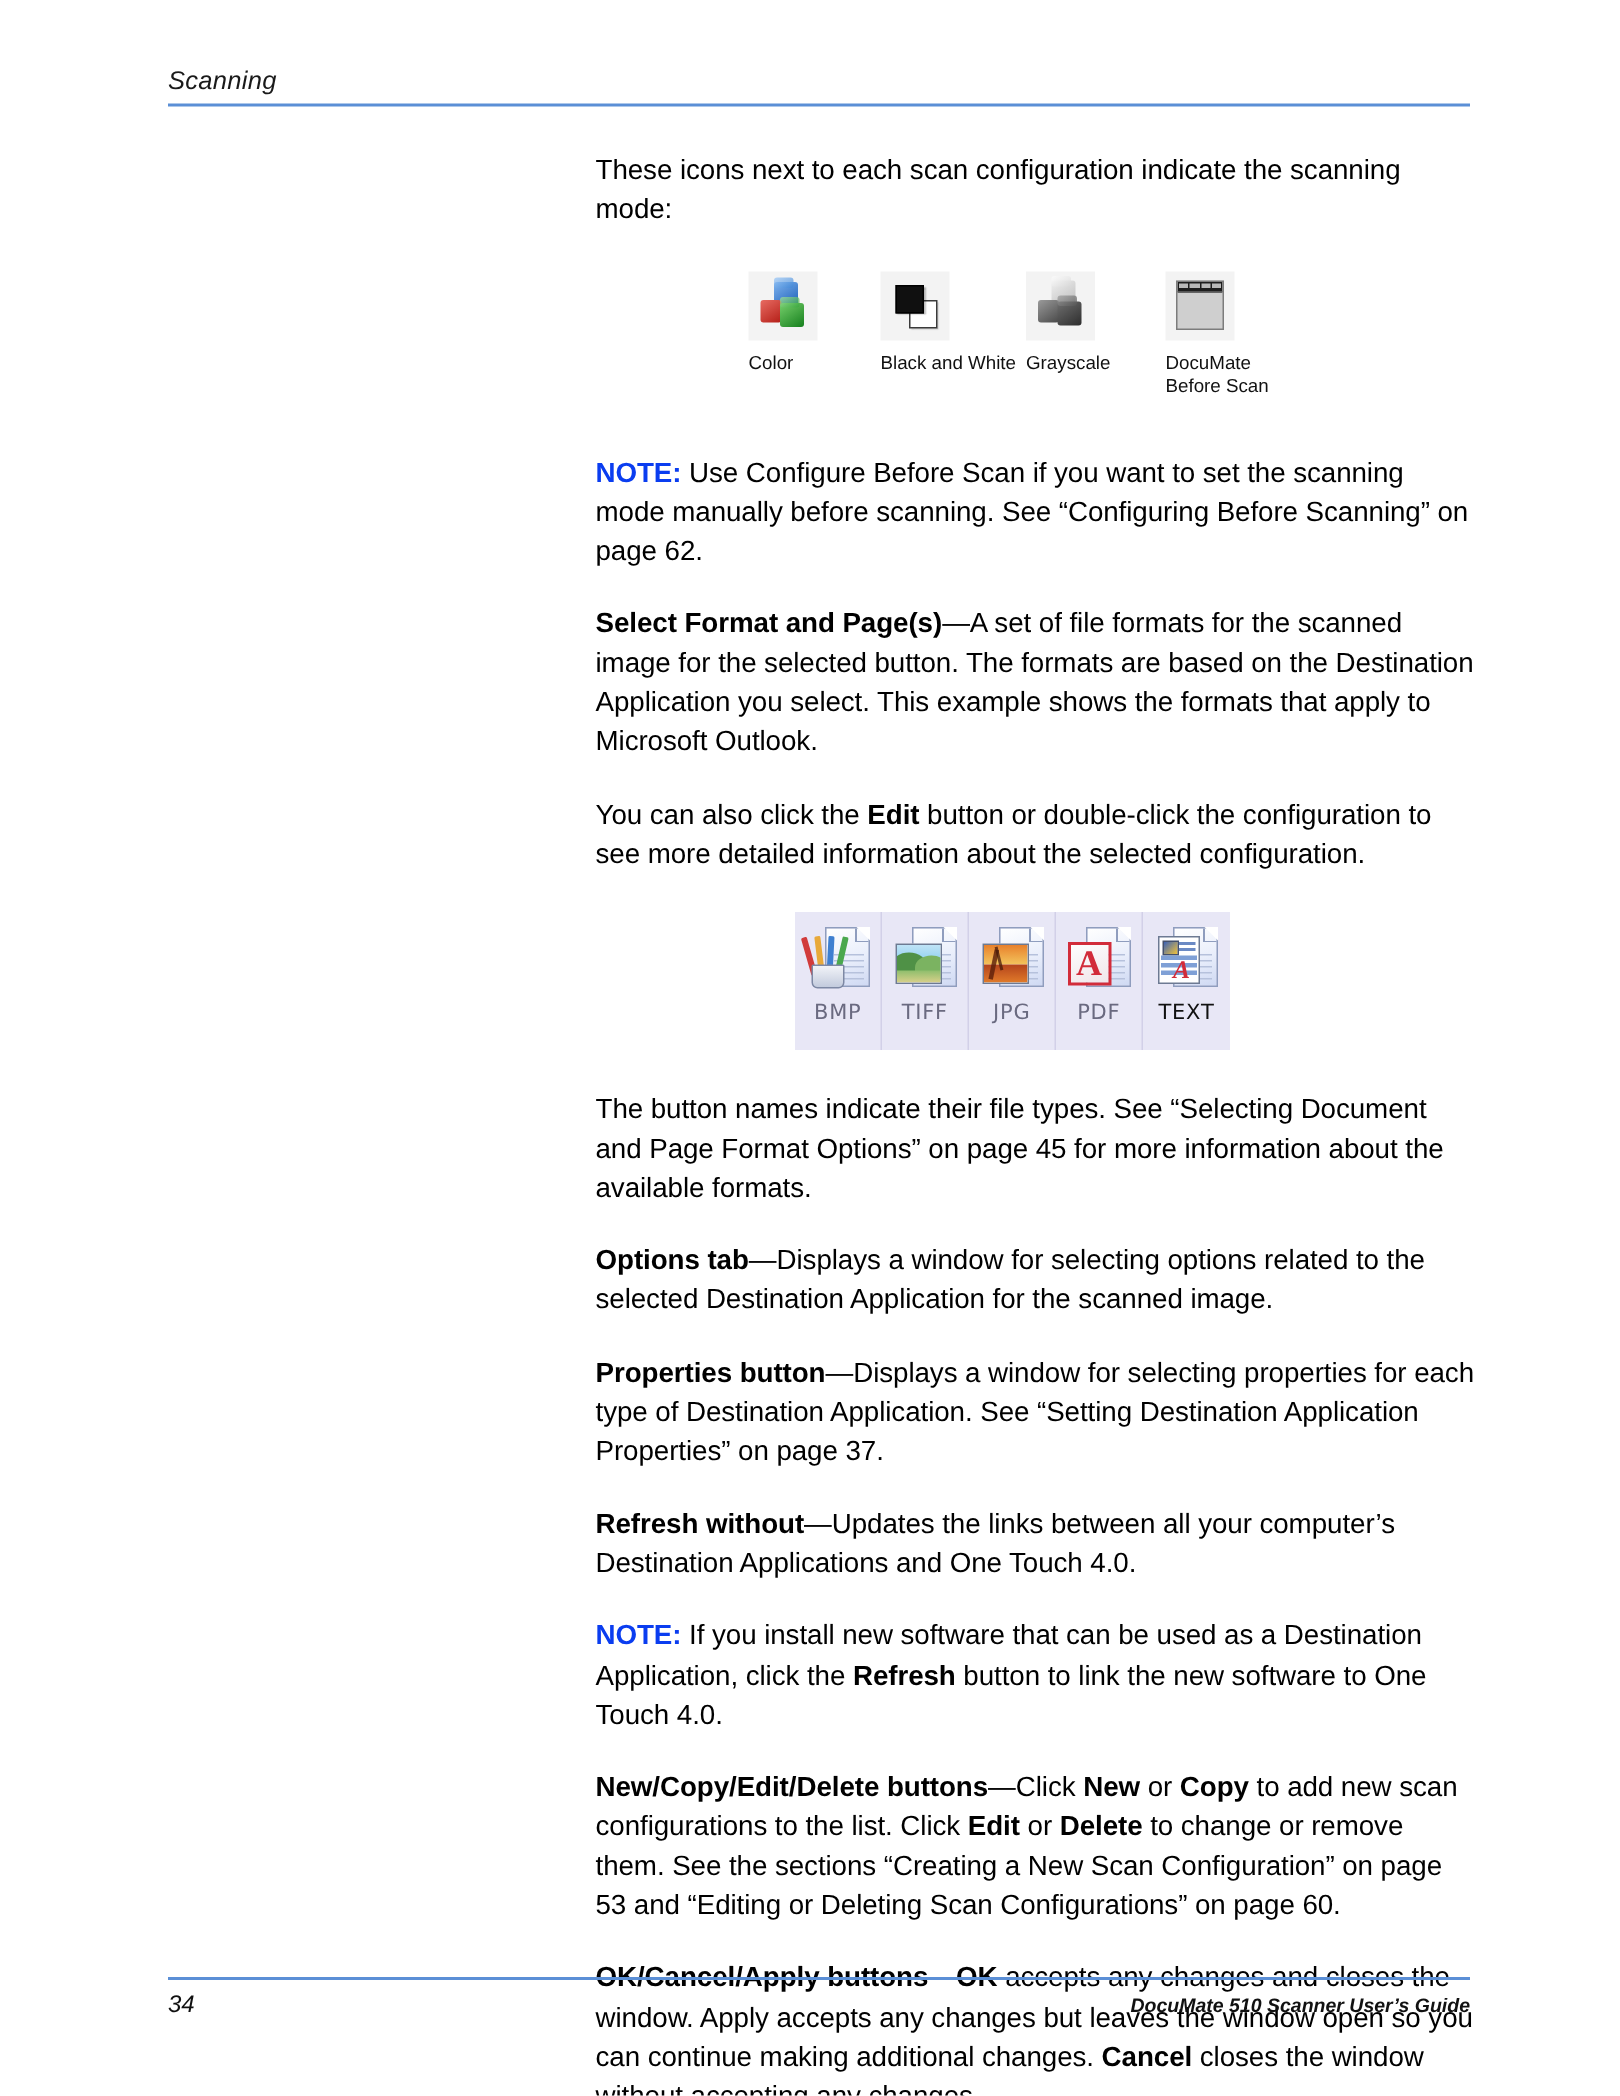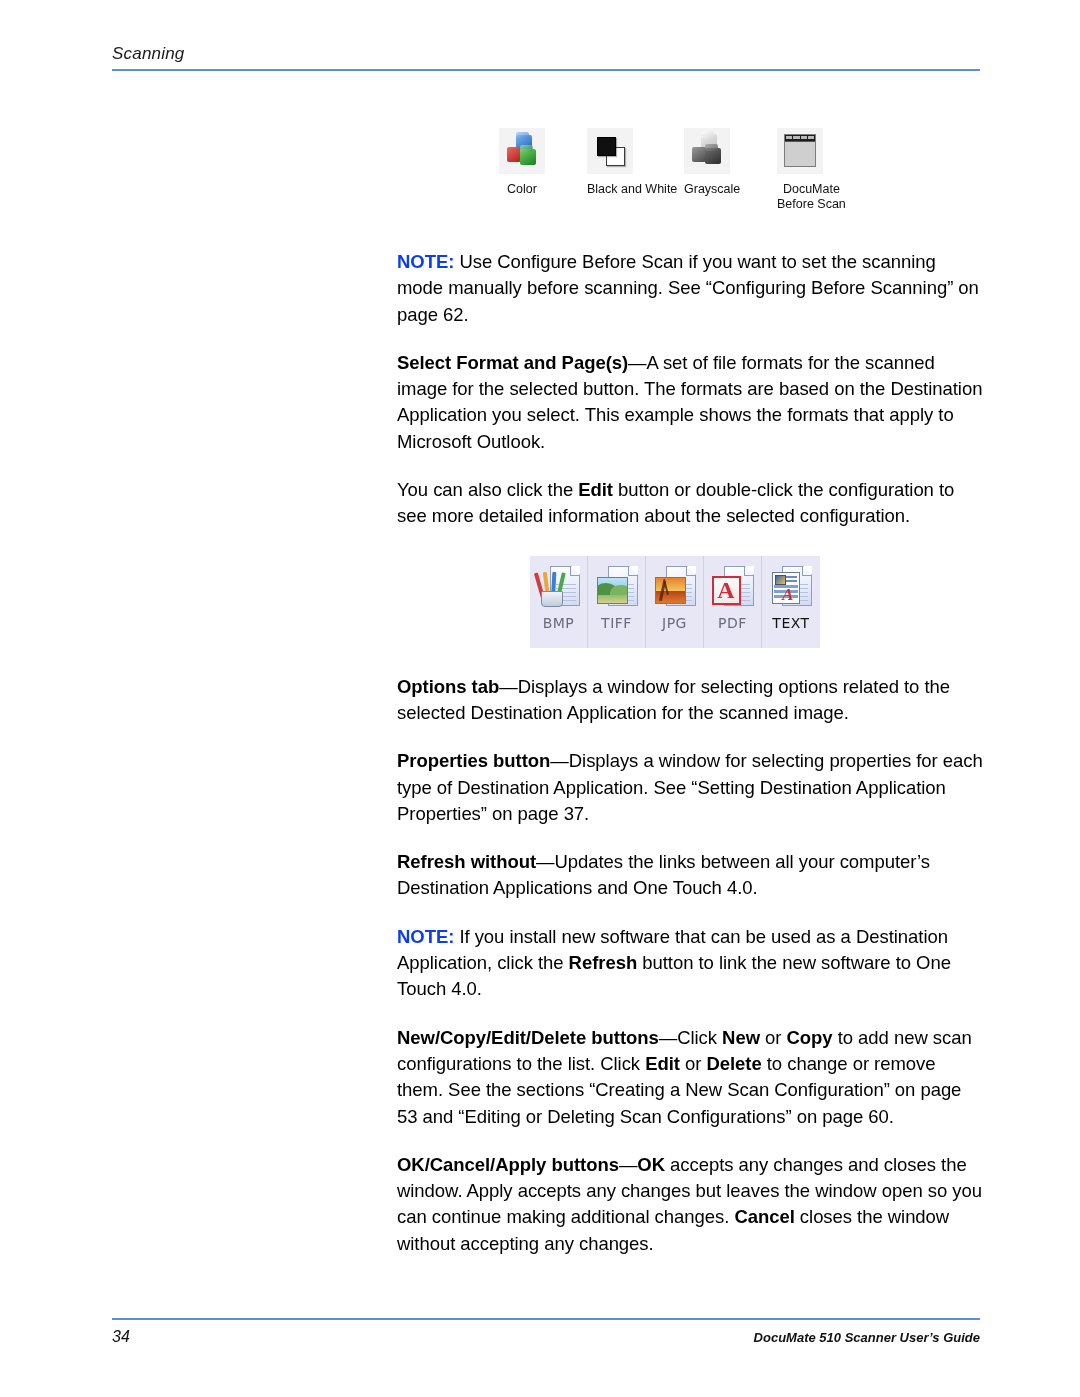--- a/index.html
+++ b/index.html
@@ -69,21 +69,21 @@
     background: #f3f3f3;
     position: relative;
     display: block;
   }
   .mode-caption {
     margin-top: 8px;
     font-size: 12.5px;
     line-height: 15px;
     color: #111;
     white-space: pre-line;
-    text-align: center;
+    text-align: left;
   }
 
   
   .cube {
     position: absolute;
     width: 15px;
     height: 15px;
     border-radius: 2px;
   }
   .cube.top-face {
@@ -355,20 +355,21 @@
 </head>
 <body>
 
 <div class="page-header">
   <div class="header-title">Scanning</div>
   <div class="header-rule"></div>
 </div>
 
 <div class="content">
 
+  <p class="para">These icons next to each scan configuration indicate the scanning mode:</p>
 
   <div class="mode-strip">
 
     <div class="mode-item" style="left:102px">
       <span class="mode-thumb">
         <span class="cube c-blue"></span>
           <span class="cube top-face c-blue2"></span>
         <span class="cube c-red"></span>
         <span class="cube c-green"></span>
           <span class="cube top-face c-greent"></span>
@@ -525,20 +526,21 @@
             <span class="tband" style="top:22px;"></span>
             <span class="ta">A</span>
           </span>
         </span>
         <span class="fmt-label">TEXT</span>
       </div>
 
     </div>
   </div>
 
+  <p class="para">The button names indicate their file types. See “Selecting Document and Page Format Options” on page 45 for more information about the available formats.</p>
 
   <p class="para">
     <span class="b">Options tab</span><span>—Displays a window for selecting options related to the selected Destination Application for the scanned image.</span>
   </p>
 
   <p class="para">
     <span class="b">Properties button</span><span>—Displays a window for selecting properties for each type of Destination Application. See “Setting Destination Application Properties” on page 37.</span>
   </p>
 
   <p class="para">

